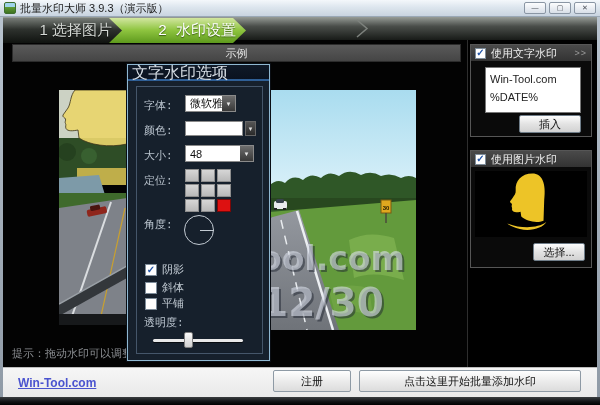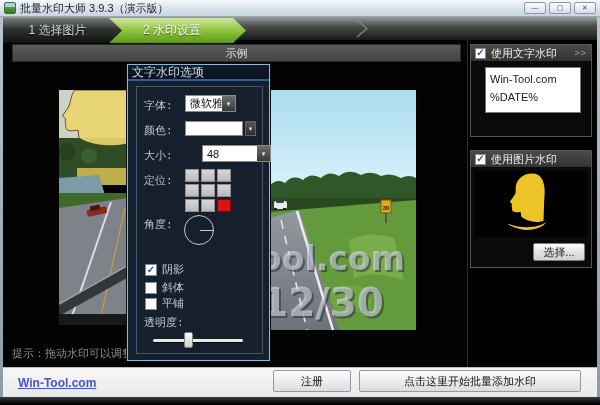--- a/index.html
+++ b/index.html
@@ -26,47 +26,47 @@
     background:linear-gradient(180deg,#fcfdfe,#d8dfe8);
     font-size:7px; line-height:10px; text-align:center; color:#4a4f57; cursor:default;
   }
   .frame-side { top:17px; width:3px; height:382px; background:linear-gradient(180deg,#b9c4cf,#8f9aa6); }
   .frame-bottom { left:0; top:397px; width:600px; height:8px;
     background:linear-gradient(180deg,#3a3d40 0%,#101113 60%,#000 100%); }
 
   
   .tabbar { left:3px; top:17px; width:594px; height:23px;
     background:linear-gradient(180deg,#979c97 0%,#4a4e4a 40%,#181b18 100%); }
-  .tab { position:absolute; top:1px; height:25px; display:flex; align-items:center; justify-content:center;
-    font-size:12px; color:#d4d8d4; text-shadow:0 1px 1px rgba(0,0,0,.7);
+  .tab { position:absolute; top:1px; height:25px; display:flex; align-items:center; justify-content:flex-end;
+    font-size:15px; color:#d4d8d4; text-shadow:0 1px 1px rgba(0,0,0,.7);
     clip-path:polygon(0 0, calc(100% - 13px) 0, 100% 50%, calc(100% - 13px) 100%, 0 100%);
     background:linear-gradient(180deg,#777c77 0%,#2e322e 45%,#101310 100%); padding-right:10px; }
   .tab.active { background:linear-gradient(180deg,#d2e6a0 0%,#8fc540 48%,#5e9a1d 100%);
     color:#fff; text-shadow:0 1px 1px rgba(40,70,10,.8); }
   .tab1 { left:0; width:119px; z-index:3; }
-  .tab2 { left:105px; width:138px; z-index:2; }
+  .tab2 { left:105px; width:138px; z-index:2;font-family:Liberation Mono, monospace; }
   .tab3 { left:229px; width:120px; z-index:1; }
   .tab-sep { left:352px; top:2px; }
 
   
   .main-area { left:3px; top:40px; width:464px; height:327px; background:#030303; }
   .example-bar { left:12px; top:44px; width:449px; height:18px;
     background:linear-gradient(180deg,#5a5a5a,#454545); border:1px solid #2c2c2c;
     color:#e8e8e8; font-size:11px; display:flex; align-items:center; justify-content:center; }
   .divider-v { left:467px; top:40px; width:1px; height:327px; background:#2e2e2e; }
   .img-left { left:59px; top:90px; width:68px; height:235px; }
   .img-right { left:269px; top:90px; width:147px; height:240px; }
   .tip { left:12px; top:346px; font-size:11px; color:#8d9094; }
 
   
   .dialog { left:127px; top:64px; width:143px; height:297px;
     background:#16202c; border:1px solid #8fb8d2; box-shadow:0 0 0 1px #0a0e14; z-index:5; }
   .dialog-title { position:absolute; left:0; top:0; width:100%; height:16px;
     background:linear-gradient(180deg,#101a28,#0a1220); border-bottom:2px solid #2f5f96;
-    color:#d6dde4; font-size:12px; line-height:15px; padding-left:4px; }
+    color:#d6dde4; font-size:16px; line-height:15px; padding-left:4px; }
   .groupbox { position:absolute; left:8px; top:21px; width:127px; height:268px;
     border:1px solid #45566a; }
   .dlabel { position:absolute; font-size:11px; color:#b9c3cd;font-family:Liberation Mono, monospace; }
   .combo { position:absolute; height:17px; background:#fff; border:1px solid #8a8a8a;
     display:flex; align-items:center; }
   .combo .val { flex:1; font-size:11px; color:#111; padding-left:4px; overflow:hidden; white-space:nowrap; }
   .combo .arr { width:13px; height:100%; background:linear-gradient(180deg,#6e6e6e,#383838);
     color:#e6e6e6; font-size:6px; display:flex; align-items:center; justify-content:center; }
   .color-swatch { position:absolute; width:58px; height:15px; background:#fff; border:1px solid #8a8a8a; }
   .color-arr { position:absolute; width:11px; height:15px; background:linear-gradient(180deg,#555,#2a2a2a);
@@ -220,21 +220,21 @@
     <div class="combo" style="left:57px; top:30px; width:51px;">
       <span class="val">微软雅黑</span>
       <span class="arr">▼</span>
     </div>
 
     <span class="dlabel" style="left:16px; top:58px;">颜色:</span>
     <div class="color-swatch" style="left: 57px; top: 56px; background: rgb(255, 255, 255);" id="color-swatch"></div>
     <div class="color-arr" style="left:117px; top:56px;">▼</div>
 
     <span class="dlabel" style="left:16px; top:83px;">大小:</span>
-    <div class="combo" style="left:57px; top:80px; width:69px;margin-left:17px;">
+    <div class="combo" style="left:57px; top:80px; width:69px;">
       <span class="val">48</span>
       <span class="arr">▼</span>
     </div>
 
     <span class="dlabel" style="left:16px; top:108px;">定位:</span>
     <div class="pos-grid">
       <div class="pos-cell"></div>
       <div class="pos-cell"></div>
       <div class="pos-cell"></div>
       <div class="pos-cell"></div>
@@ -277,20 +277,21 @@
   <div class="panel" style="top:44px; height:93px;">
     <div class="panel-hdr">
       <span class="cb checked">
           <span class="mk">✓</span>
         </span>
       <span>使用文字水印</span>
       <span class="expander">&gt;&gt;</span>
     </div>
     <textarea class="wm-textarea" spellcheck="false" style="">Win-Tool.com
 %DATE%</textarea>
+    <button class="mini-btn" style="left:48px; top:70px; width:62px;">插入</button>
   </div>
 
   <div class="panel" style="top:150px; height:118px;">
     <div class="panel-hdr">
       <span class="cb checked">
           <span class="mk">✓</span>
         </span>
       <span>使用图片水印</span>
     </div>
     <div class="logo-box">

